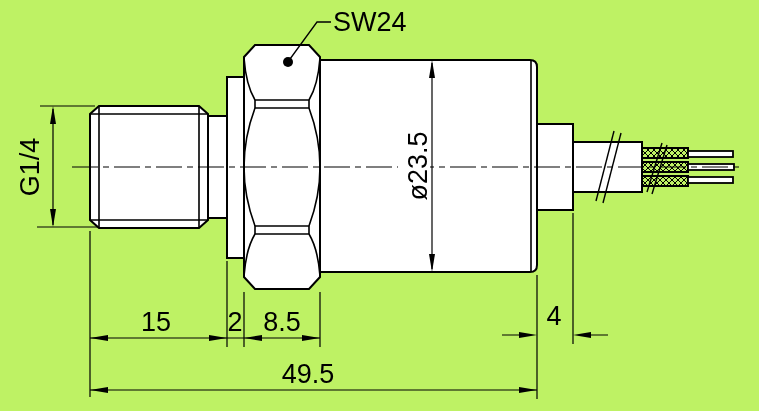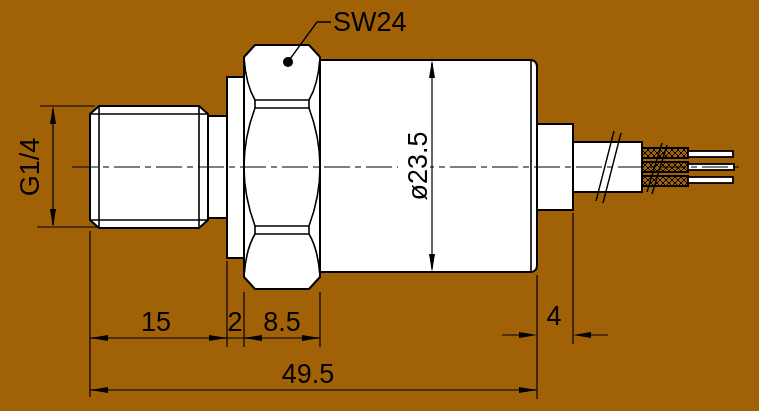--- a/index.html
+++ b/index.html
@@ -3,21 +3,21 @@
 <meta charset="utf-8">
 <style>
   html, body {
     margin: 0;
     padding: 0;
     background: #ffffff;
   }
   #stage {
     width: 759px;
     height: 411px;
-    background: #a16207;
+    background: #bef264;
     position: relative;
     overflow: hidden;
   }
   svg { display: block; }
   .outline { fill: #ffffff; stroke: #000000; stroke-width: 2; }
   .thin    { fill: none;    stroke: #000000; stroke-width: 1.2; }
   .detail  { fill: none;    stroke: #000000; stroke-width: 1.6; }
   .hatched { fill: url(#xh); stroke: #000000; stroke-width: 2; }
   .arrow   { fill: #000000; stroke: none; }
   .halo    { fill: #ffffff; stroke: none; }

